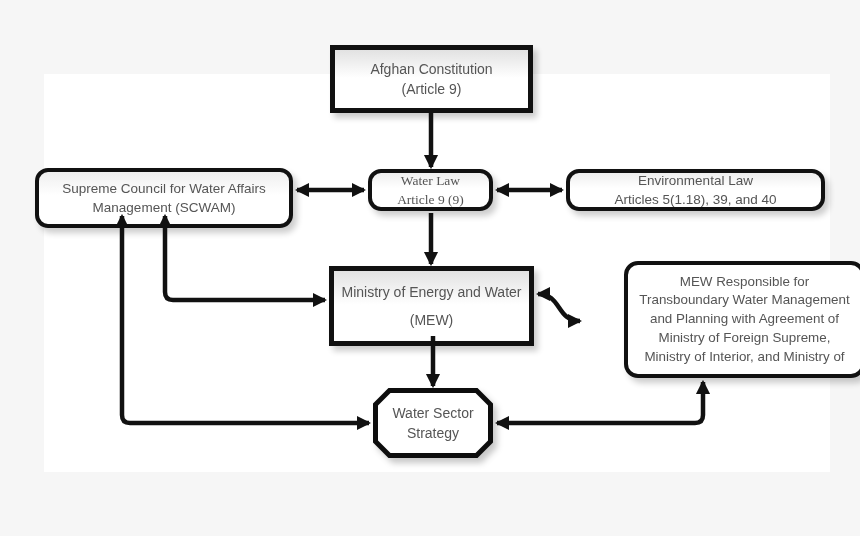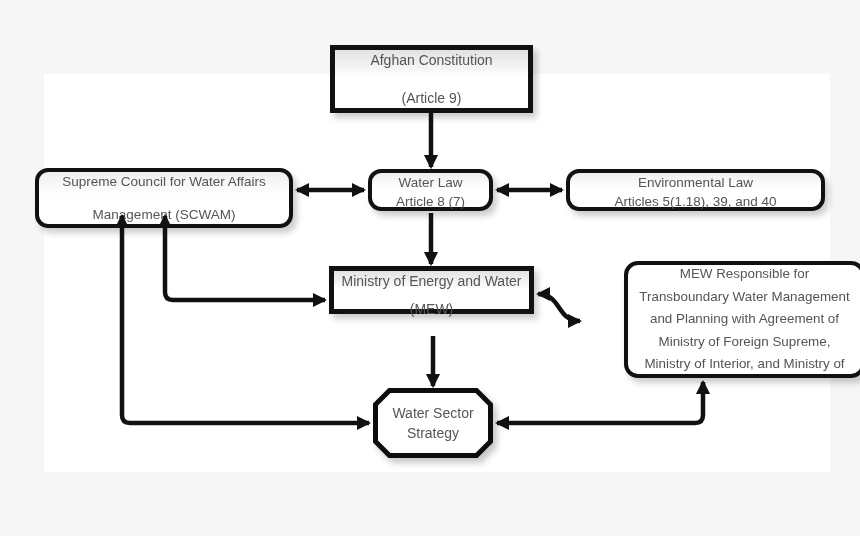--- a/index.html
+++ b/index.html
@@ -12,44 +12,44 @@
   }
   #canvas{
     position:absolute;
     left:44px;top:74px;width:786px;height:398px;
     background:#ffffff;
   }
   .node{
     position:absolute;
     box-sizing:border-box;
     display:flex;flex-direction:column;
-    align-items:center;justify-content:space-between;
+    align-items:center;justify-content:center;
     text-align:center;
     color:#555555;
     background:#ffffff;
     border:4px solid #111111;
     box-shadow:4px 5px 6px rgba(0,0,0,0.20);
     line-height:19px;
     font-size:13.5px;
   }
   .rect{
     border-width:5px;
     background:linear-gradient(180deg,#e2e2e2 0%,#ffffff 48%);
     font-size:14px;
     line-height:20px;
   }
   .round{
     border-radius:13px;
     background:linear-gradient(180deg,#efefef 0%,#ffffff 45%);
   }
   #node-constitution{left:330px;top:45px;width:203px;height:68px;}
   #node-scwam{left:35px;top:168px;width:258px;height:60px;}
-  #node-water-law{left:368px;top:169px;width:125px;height:42px;}
+  #node-water-law{left:368px;top:169px;width:125px;height:42px;font-family:Liberation Serif, serif;}
   #node-env-law{left:566px;top:169px;width:259px;height:42px;}
-  #node-mew{left:329px;top:266px;width:205px;height:48px;gap:8px;}
+  #node-mew{left:329px;top:266px;width:205px;height:80px;gap:8px;}
   #node-mew-resp{left:584px;top:261px;width:241px;height:117px;border-radius:14px;font-size:13.4px;line-height:18.8px;margin-left:40px;}
   #node-wss-text{
     position:absolute;left:375px;top:390px;width:116px;height:66px;
     display:flex;flex-direction:column;align-items:center;justify-content:center;
     text-align:right;color:#555555;font-size:14px;line-height:20px;
   }
   #connector-layer{
     position:absolute;left:0;top:0;width:860px;height:536px;
     pointer-events:none;
   }
@@ -65,21 +65,21 @@
     <div>(Article 9)</div>
   </div>
 
   <div class="node round" id="node-scwam">
     <div>Supreme Council for Water Affairs</div>
     <div>Management (SCWAM)</div>
   </div>
 
   <div class="node round" id="node-water-law">
     <div>Water Law</div>
-    <div>Article 8 (7)</div>
+    <div>Article 9 (9)</div>
   </div>
 
   <div class="node round" id="node-env-law">
     <div>Environmental Law</div>
     <div>Articles 5(1.18), 39, and 40</div>
   </div>
 
   <div class="node rect" id="node-mew">
     <div>Ministry of Energy and Water</div>
     <div>(MEW)</div>

